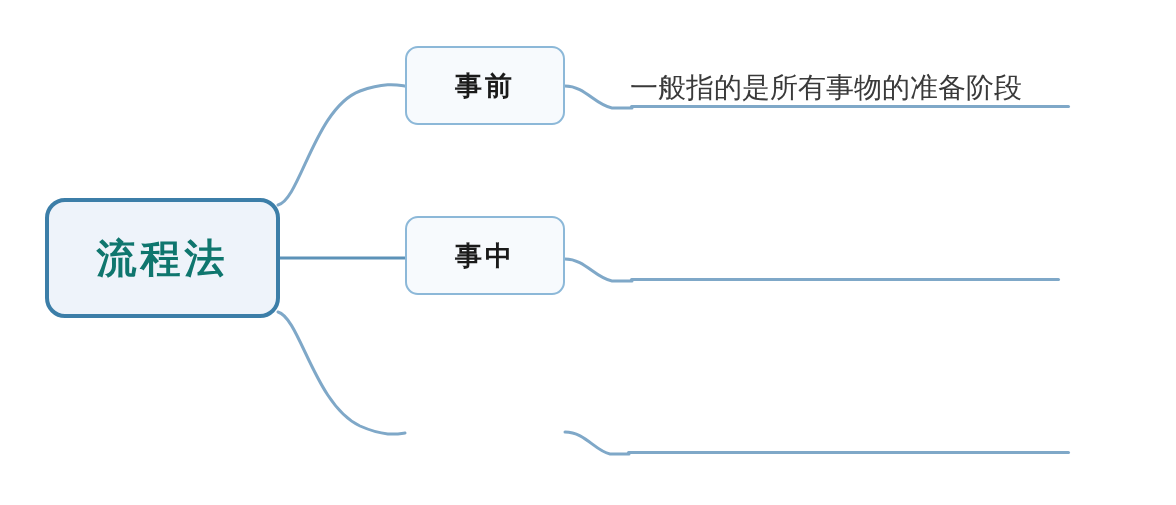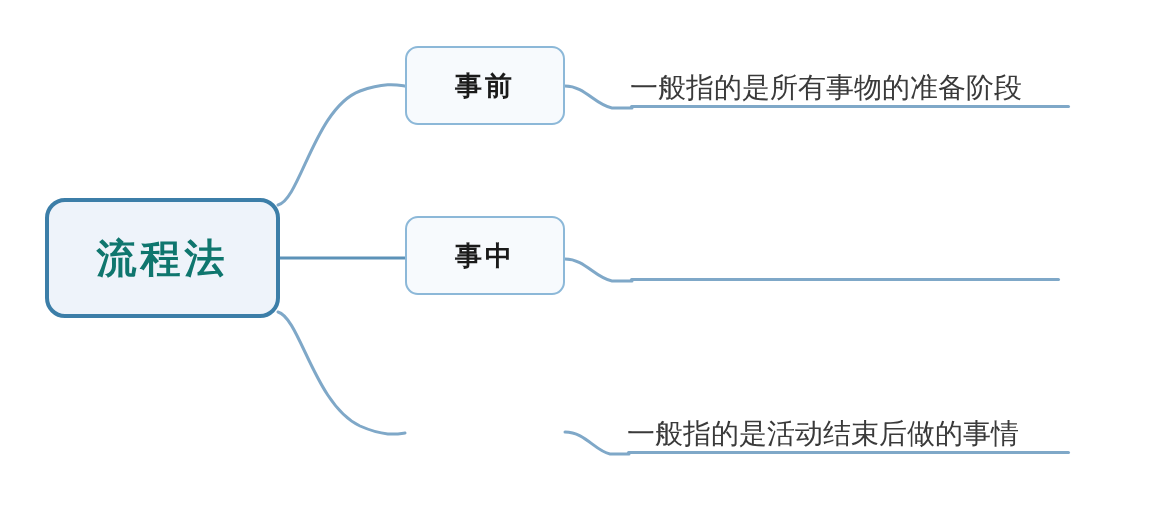--- a/index.html
+++ b/index.html
@@ -141,17 +141,16 @@
   <div class="leaf row-0">
     <span class="leaf-text">一般指的是所有事物的准备阶段</span>
     <span class="leaf-underline"></span>
   </div>
 
   <div class="leaf row-1">
     <span class="leaf-underline"></span>
   </div>
 
   <div class="leaf row-2">
-    <span class="leaf-text">一般指的是活动结束后做的事情</span>
     <span class="leaf-underline"></span>
   </div>
 
 </div>
 
 </body></html>

